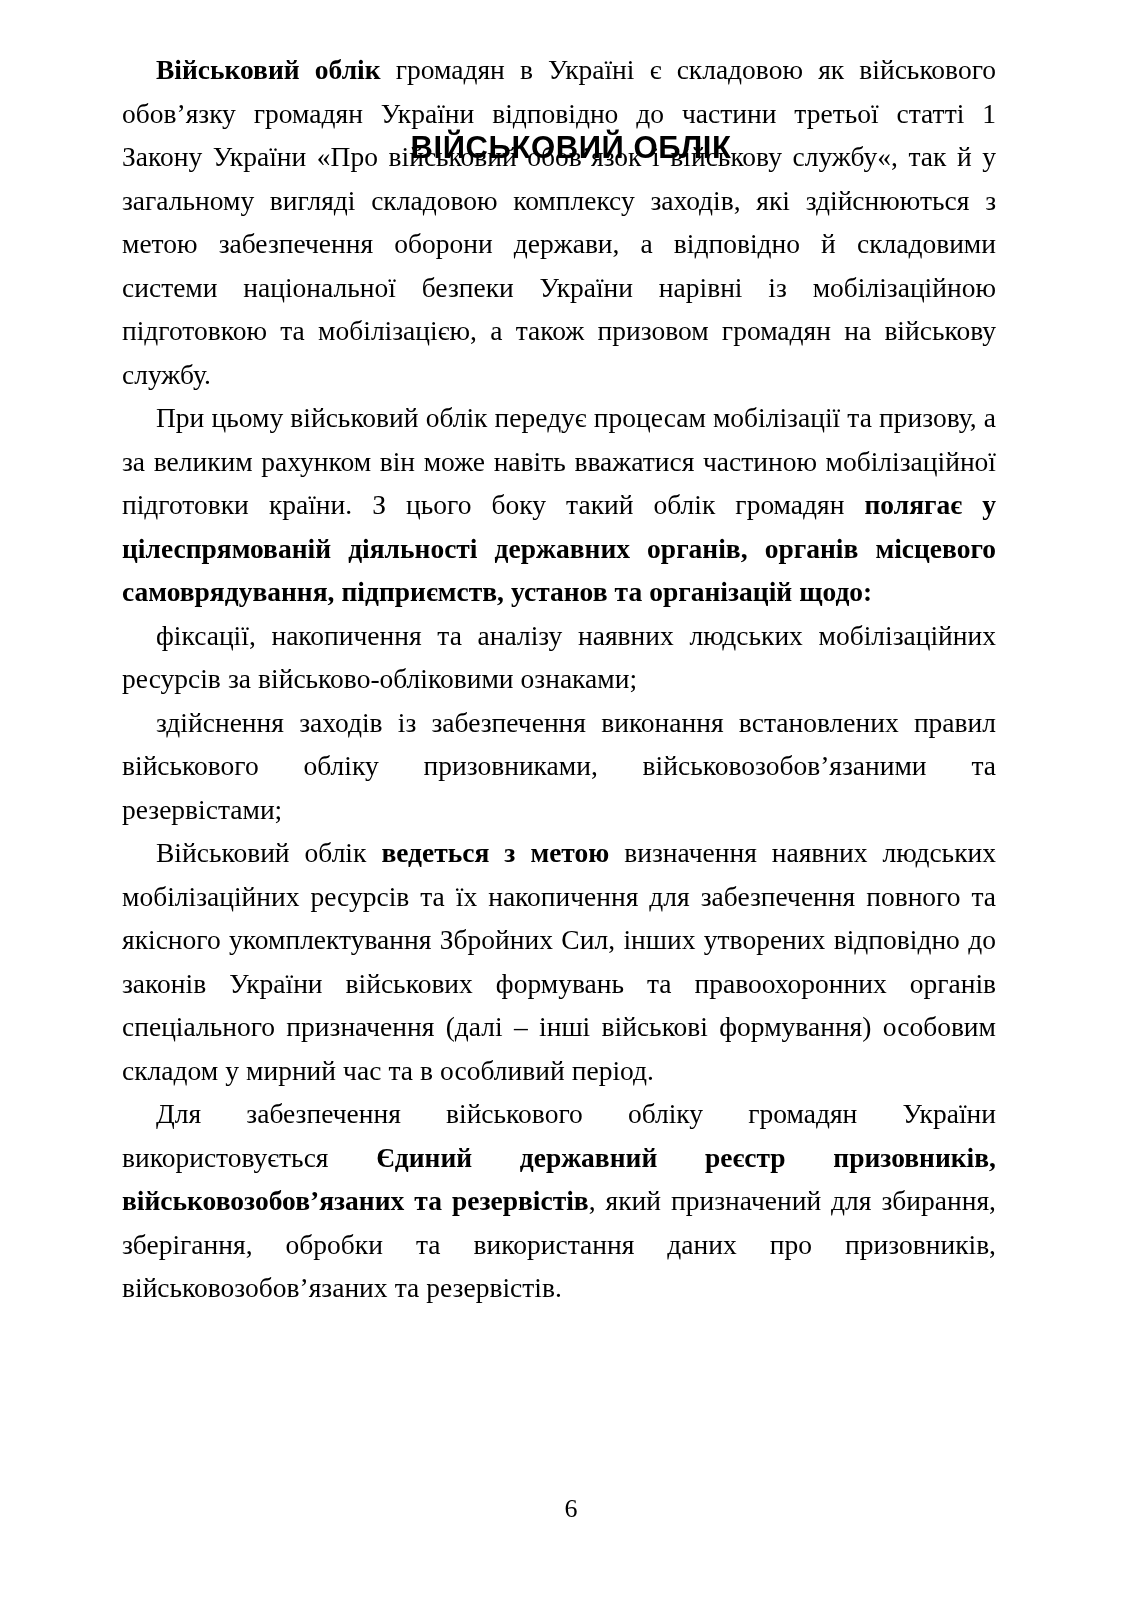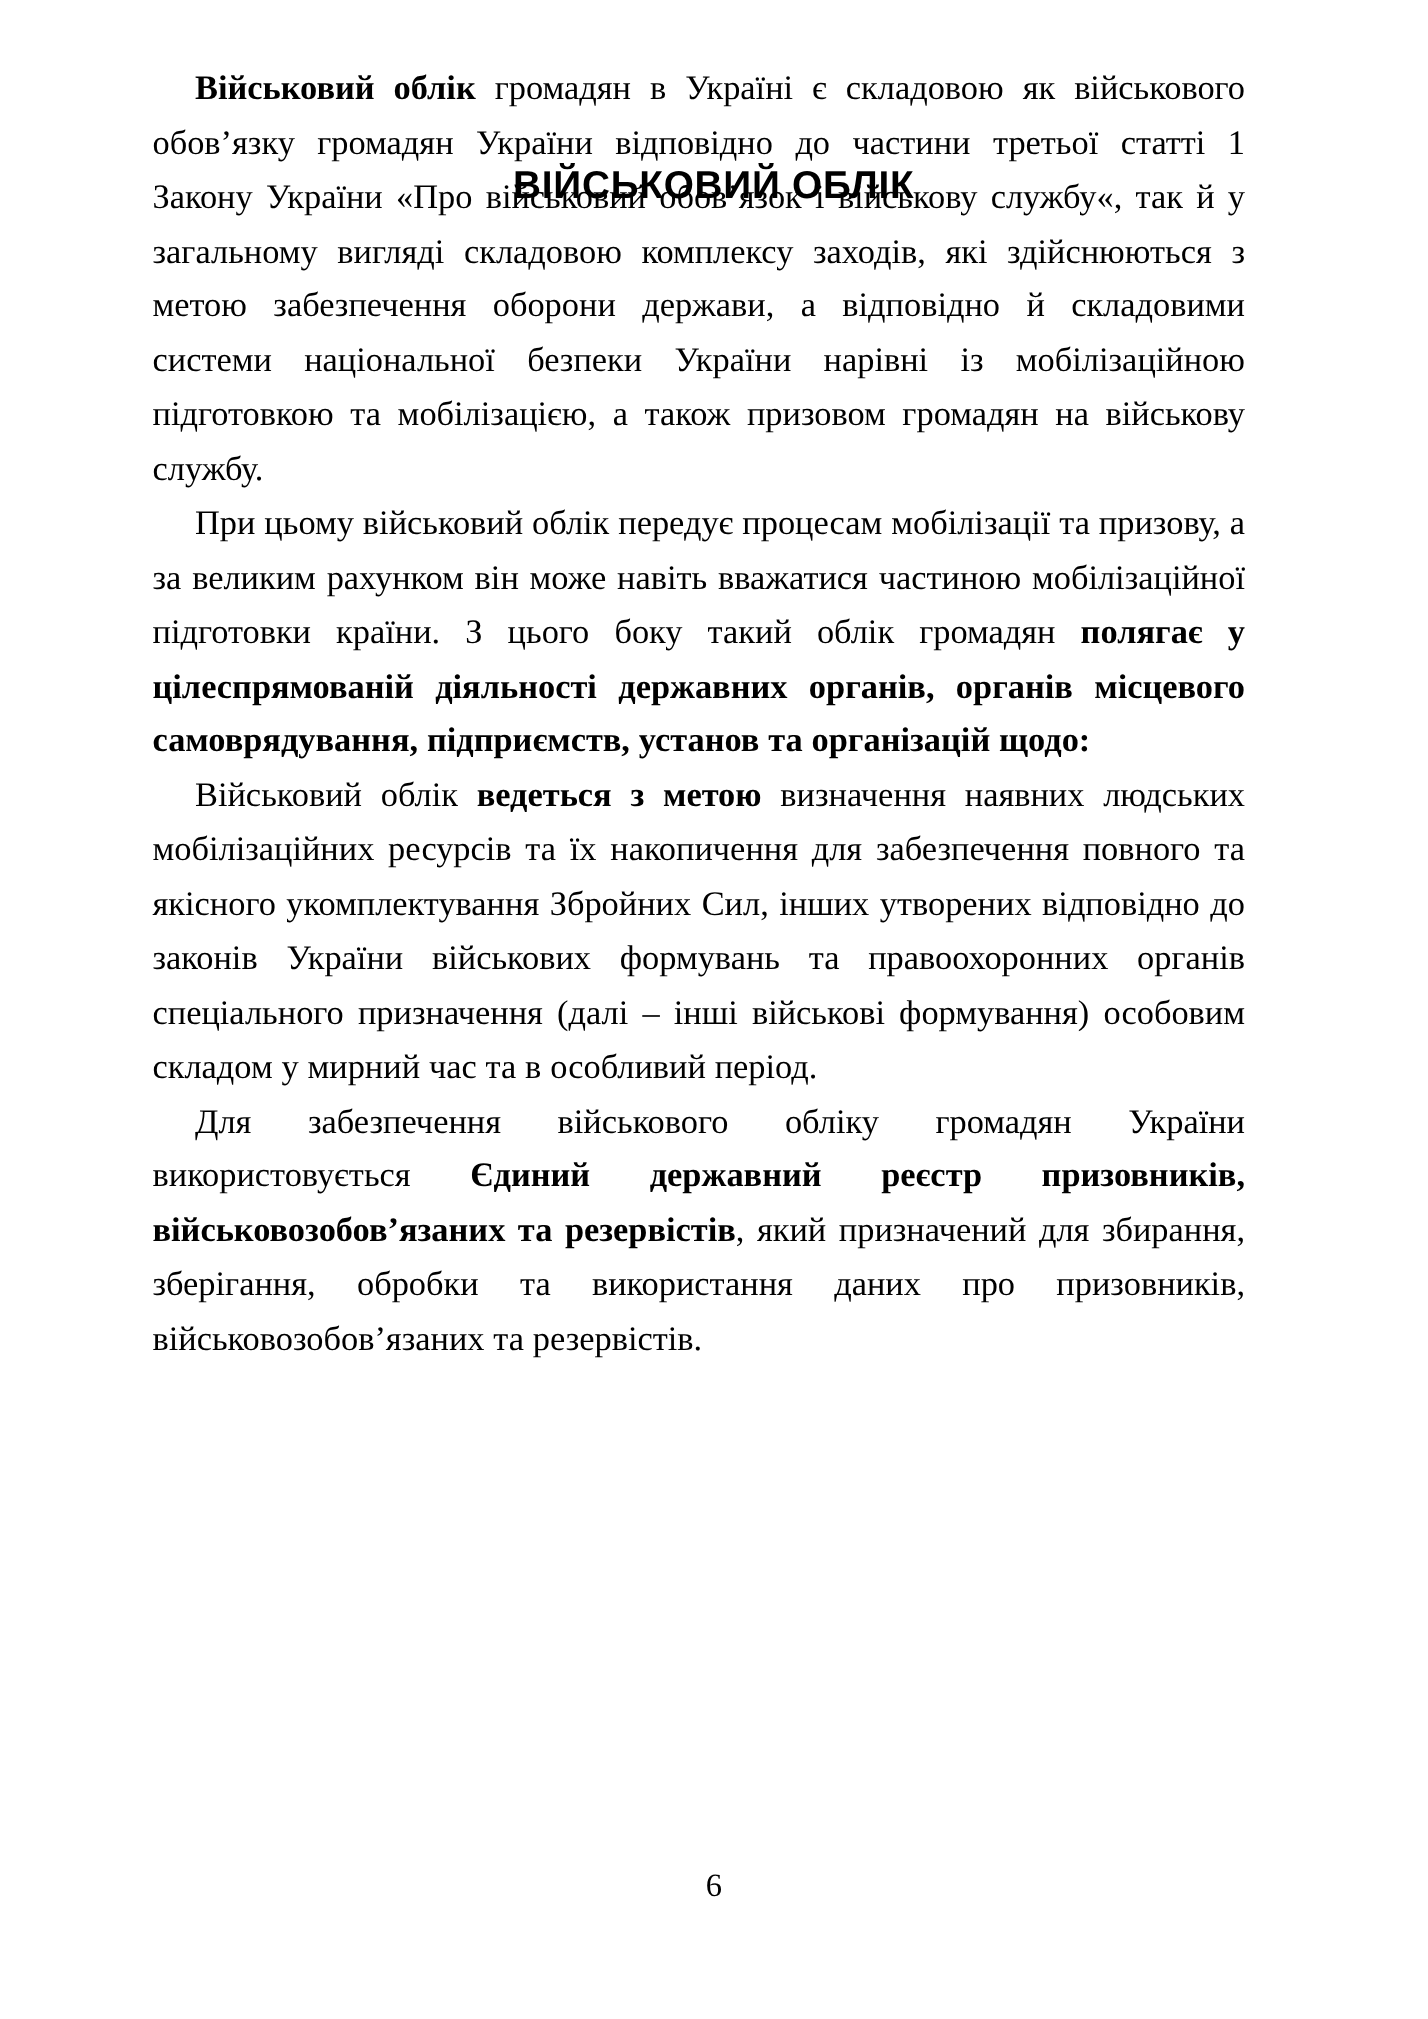--- a/index.html
+++ b/index.html
@@ -73,20 +73,22 @@
 <body>
 
 <div class="page">
 
   <h1 class="doc-title">ВІЙСЬКОВИЙ ОБЛІК</h1>
 
   <div class="content">
     <div class="body-text" id="paragraph-container">
         <p class="para"><b>Військовий облік</b><span> громадян в Україні є складовою як військового обов’язку громадян України відповідно до частини третьої статті 1 Закону України «Про військовий обов’язок і військову службу«, так й у загальному вигляді складовою комплексу заходів, які здійснюються з метою забезпечення оборони держави, а відповідно й складовими системи національної безпеки України нарівні із мобілізаційною підготовкою та мобілізацією, а також призовом громадян на військову службу.</span></p>
         <p class="para"><span>При цьому військовий облік передує процесам мобілізації та призову, а за великим рахунком він може навіть вважатися частиною мобілізаційної підготовки країни. З цього боку такий облік громадян </span><b>полягає у цілеспрямованій діяльності державних органів, органів місцевого самоврядування, підприємств, установ та організацій щодо:</b></p>
+        <p class="para"><span>фіксації, накопичення та аналізу наявних людських мобілізаційних ресурсів за військово-обліковими ознаками;</span></p>
+        <p class="para"><span>здійснення заходів із забезпечення виконання встановлених правил військового обліку призовниками, військовозобов’язаними та резервістами;</span></p>
         <p class="para"><span>Військовий облік </span><b>ведеться з метою</b><span> визначення наявних людських мобілізаційних ресурсів та їх накопичення для забезпечення повного та якісного укомплектування Збройних Сил, інших утворених відповідно до законів України військових формувань та правоохоронних органів спеціального призначення (далі – інші військові формування) особовим складом у мирний час та в особливий період.</span></p>
         <p class="para"><span>Для забезпечення військового обліку громадян України використовується </span><b>Єдиний державний реєстр призовників, військовозобов’язаних та резервістів</b><span>, який призначений для збирання, зберігання, обробки та використання даних про призовників, військовозобов’язаних та резервістів.</span></p>
       </div>
   </div>
 
   <div class="page-number">6</div>
 
 </div>
 
 </body></html>

